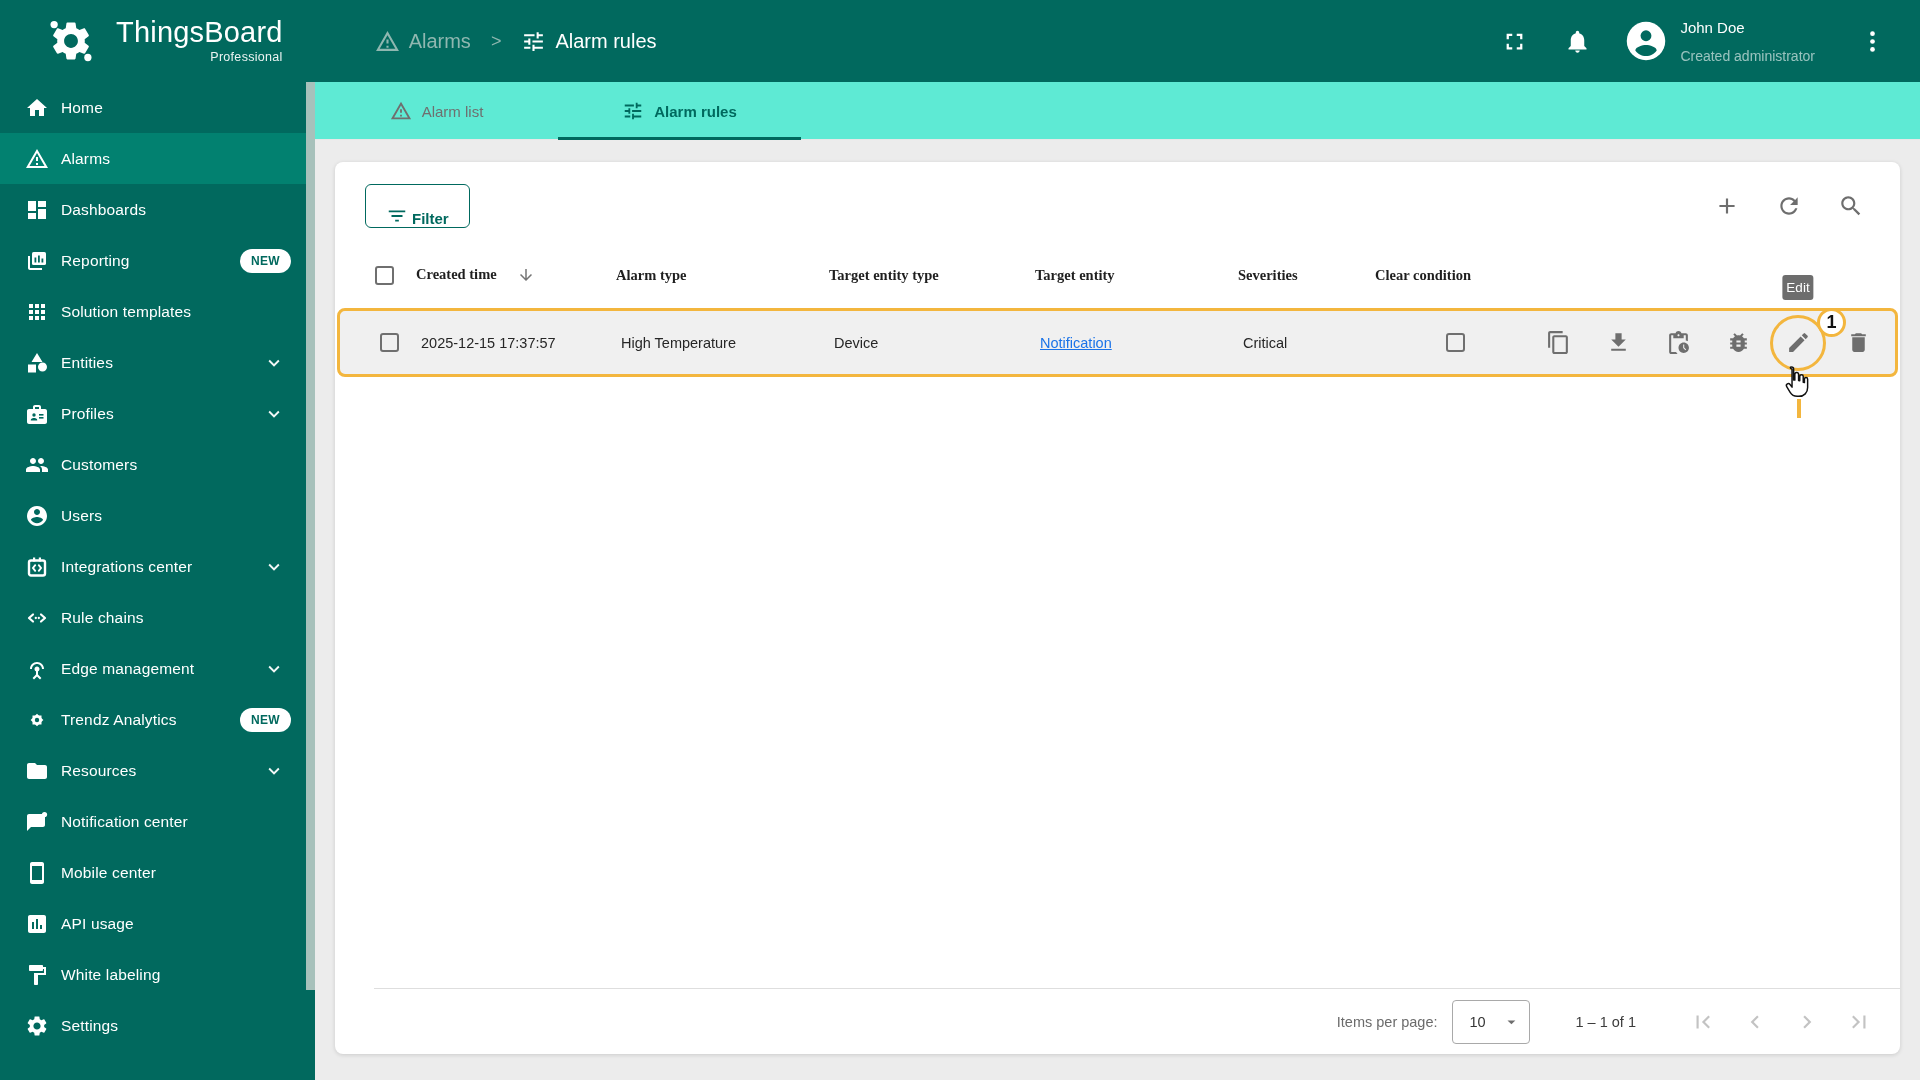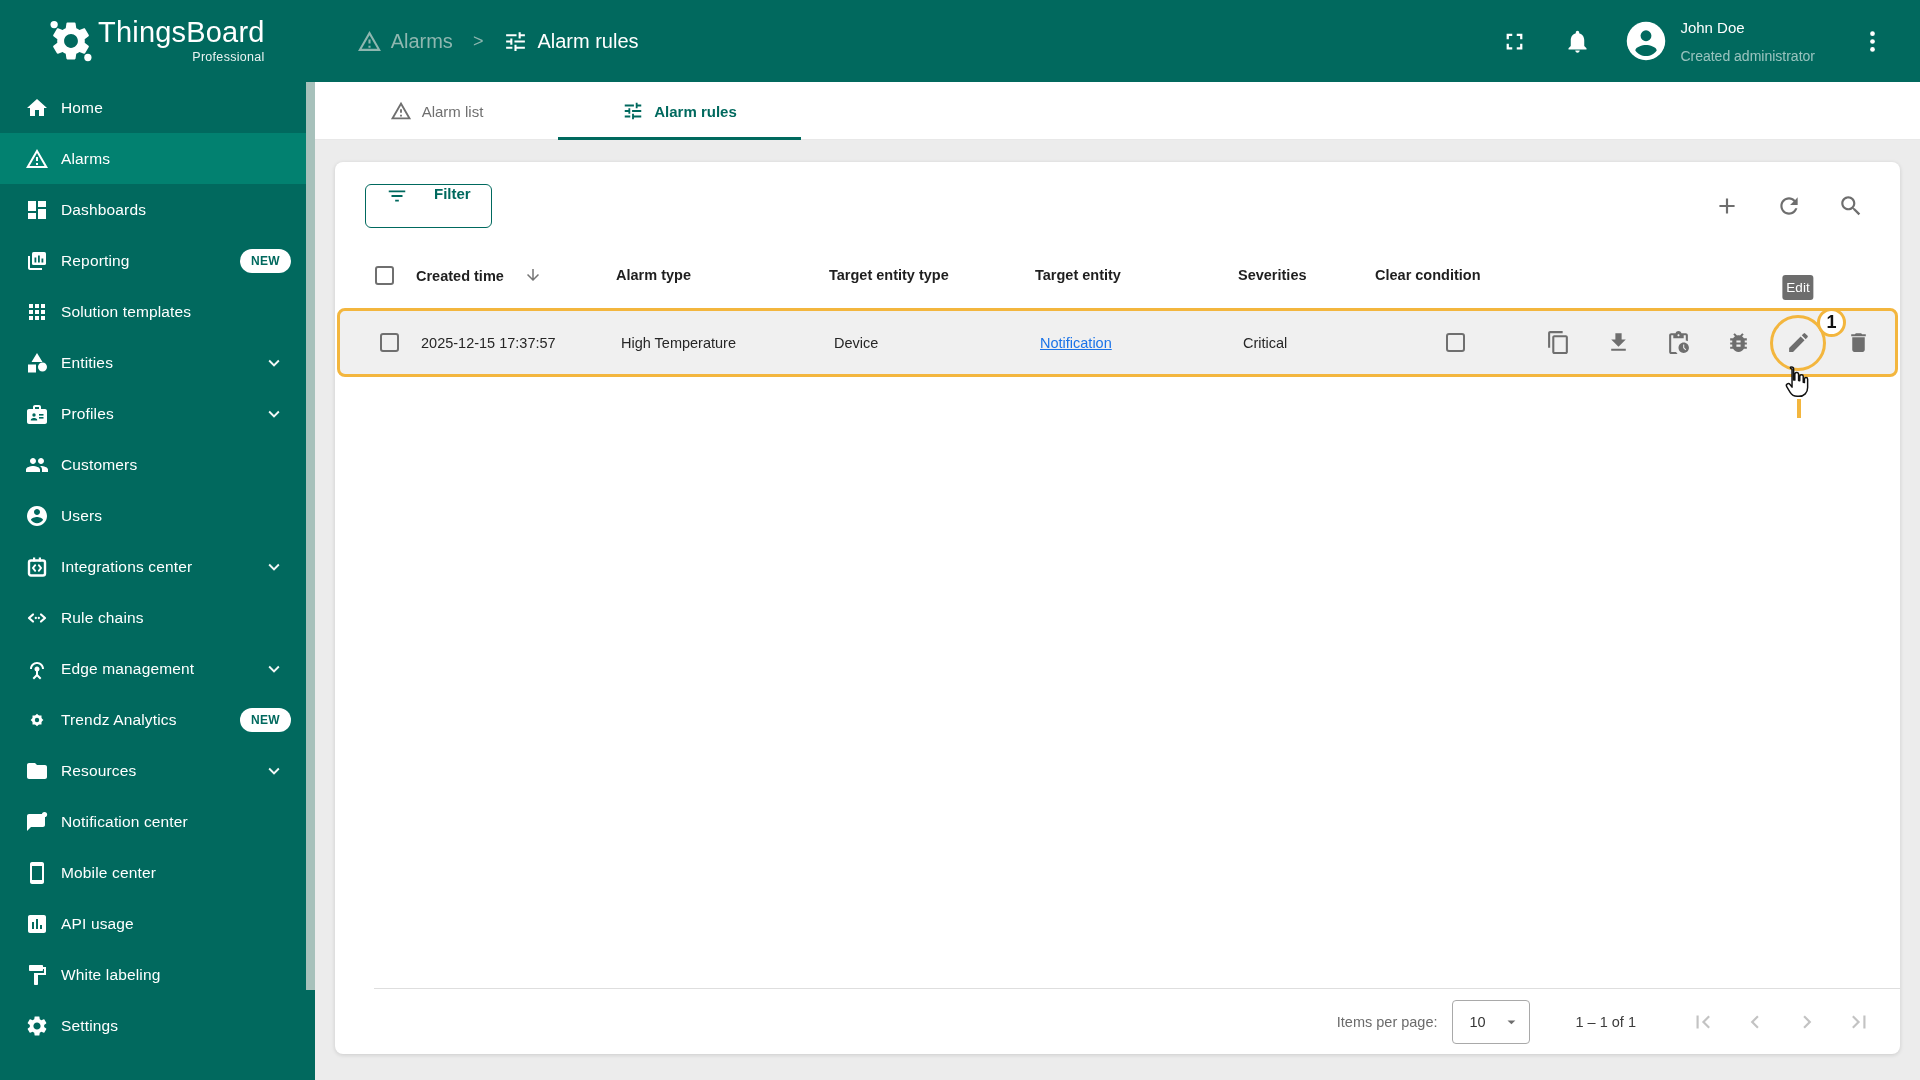--- a/index.html
+++ b/index.html
@@ -14,21 +14,21 @@
     --icon-gray:#6e6e6e;
     --muted-on-teal:#8fb7b0;
   }
 
   svg { display:block; }
   .ic { width:24px; height:24px; fill:currentColor; }
 
   
   .topbar{ position:absolute; left:0; top:0; width:1920px; height:82px; background:var(--teal);
            display:flex; align-items:center; color:#fff; z-index:10; }
-  .logo{ display:flex; align-items:center; gap:4px; padding-left:48px; cursor:pointer; }
+  .logo{ display:flex; align-items:center; gap:22px; padding-left:48px; cursor:pointer; }
   .logo-icon{ width:46px; height:46px; fill:#fff; }
   .logo-text{ display:flex; flex-direction:column; align-items:flex-end; }
   .logo-title{ font-size:29px; font-weight:500; letter-spacing:.2px; line-height:1; }
   .logo-sub{ font-size:12.5px; font-weight:400; color:rgba(255,255,255,.92); margin-top:3px; letter-spacing:.3px; }
 
   .breadcrumb{ display:flex; align-items:center; margin-left:92px; gap:10px; }
   .crumb{ display:flex; align-items:center; gap:9px; font-size:20px; }
   .crumb.muted{ color:var(--muted-on-teal); }
   .crumb .ic{ width:25px; height:25px; }
   .crumb-sep{ color:var(--muted-on-teal); font-size:18px; margin:0 10px; }
@@ -55,42 +55,42 @@
   .nav-label{ font-size:15.5px; font-weight:500; letter-spacing:.15px; margin-left:12px; white-space:nowrap; }
   .nav-badge{ margin-left:auto; margin-right:24px; background:#fff; color:var(--teal); font-size:12px;
               font-weight:700; border-radius:12px; padding:5px 11px; letter-spacing:.3px; }
   .nav-chevron{ margin-left:auto; margin-right:30px; color:rgba(255,255,255,.95); }
   .nav-chevron .ic{ width:22px; height:22px; }
   .side-scrollbar{ position:absolute; right:0; top:0; width:9px; height:908px; background:#a7c1bb; }
 
   
   .main{ position:absolute; left:315px; top:82px; width:1605px; height:998px; background:#ececec; }
 
-  .tabstrip{ height:58px; background:#ffffff; display:flex; border-bottom:1px solid #e8e8e8; }
+  .tabstrip{ height:58px; background:#5eead4; display:flex; border-bottom:1px solid #e8e8e8; }
   .tab{ width:243px; height:58px; display:flex; align-items:center; justify-content:center; gap:10px;
         font-size:15px; font-weight:500; color:#6f6f6f; cursor:pointer; position:relative; }
   .tab .ic{ width:22px; height:22px; }
   .tab.active{ color:var(--accent); font-weight:600; }
   .tab.active::after{ content:""; position:absolute; left:0; right:0; bottom:0; height:3px; background:var(--accent); }
 
   .card{ margin:22px 20px 0 20px; height:892px; background:#fff; border-radius:8px;
          box-shadow:0 1px 4px rgba(0,0,0,.14); display:flex; flex-direction:column; position:relative; }
 
   .card-toolbar{ height:88px; display:flex; align-items:center; padding:0 36px 0 30px; }
-  .filter-btn{ display:flex; align-items:flex-start; gap:26px; height:44px; padding:0 20px;
+  .filter-btn{ display:flex; align-items:flex-end; gap:4px; height:44px; padding:0 20px;
                border:1.5px solid var(--accent); border-radius:6px; background:#fff; color:var(--accent);
                font-size:15px; font-weight:600; cursor:pointer; font-family:inherit; }
   .filter-btn .ic{ width:22px; height:22px; }
   .toolbar-right{ margin-left:auto; display:flex; align-items:center; gap:36px; color:var(--icon-gray); }
   .toolbar-right .tbtn{ cursor:pointer; }
   .toolbar-right .ic{ width:26px; height:26px; }
 
   .grid-cols{ display:grid; grid-template-columns:81px 200px 213px 206px 203px 137px 150px 1fr; align-items:center; }
   .thead{ height:50px; font-size:14.5px; font-weight:700; color:#1f1f1f; }
-  .th{ display:flex; align-items:flex-end; gap:18px; }
+  .th{ display:flex; align-items:flex-start; gap:18px;font-family:Liberation Serif, serif; }
   .sort-icon{ width:18px; height:18px; fill:#757575; margin-left:2px; }
 
   .checkbox{ width:19px; height:19px; border:2px solid #6f6f6f; border-radius:3px; background:transparent;
              margin-left:40px; cursor:pointer; }
   .checkbox.in-col{ margin-left:66px; }
 
   .trow{ height:69px; margin:8px 2px 0 2px; background:#f0f0f0; border:3px solid var(--amber);
          border-radius:8px; font-size:14.5px; color:#262626; position:relative; overflow:visible; }
   .cell{ white-space:nowrap; }
   .link{ color:#1a73e8; text-decoration:underline; cursor:pointer; }

